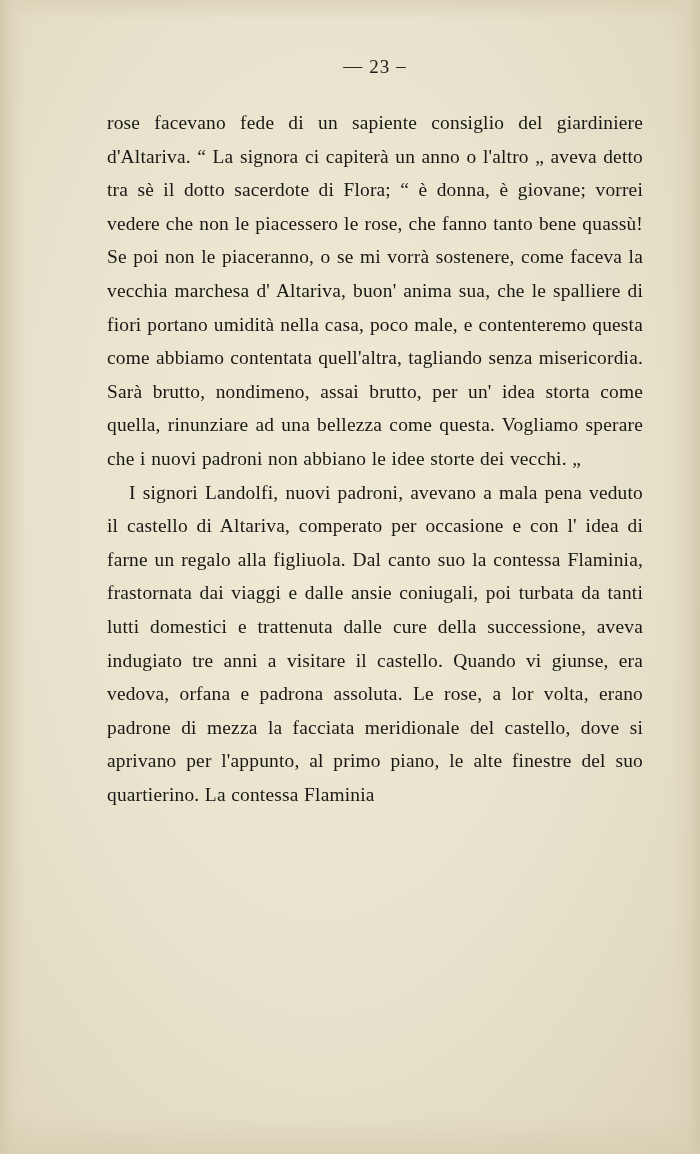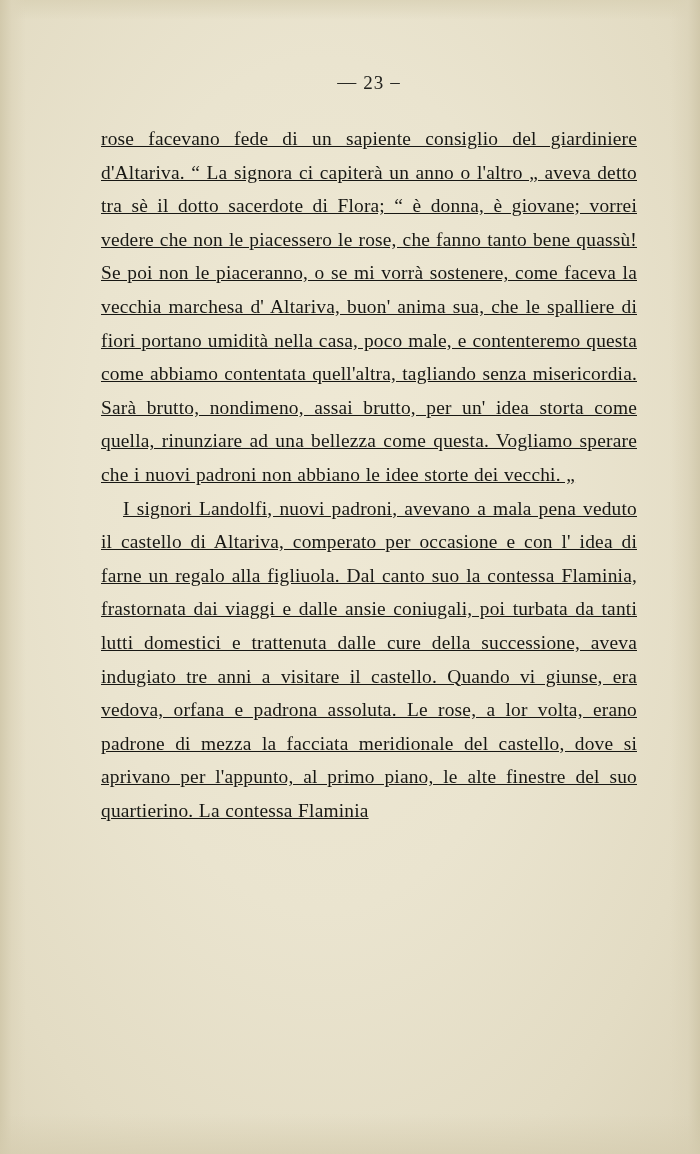--- a/index.html
+++ b/index.html
@@ -44,24 +44,23 @@
   }
   .edge-bottom {
     position: absolute;
     left: 0; right: 0; bottom: 0;
     height: 40px;
     background: linear-gradient(to top, #d5ccaf 0%, rgba(232,226,204,0) 100%);
     opacity: .7;
   }
   .content {
     position: absolute;
-    left: 101px;
+    left: 107px;
     top: 56px;
     width: 536px;
-    margin-top: 16px;
   }
   .folio {
     text-align: center;
     font-size: 19px;
     letter-spacing: 1px;
     color: #20201c;
     margin-bottom: 28px;
     font-family: "Liberation Serif", serif;
   }
   .folio .dash {
@@ -72,21 +71,20 @@
   }
   p.para {
     margin: 0;
     color: #181814;
     font-size: 19.4px;
     line-height: 33.6px;
     text-align: justify;
     text-justify: inter-word;
     letter-spacing: .2px;
     word-spacing: .5px;
-    text-decoration: underline;
   }
   p.para + p.para {
     margin-top: 0;
   }
   p.indent {
     text-indent: 22px;
   }
 </style>
 </head>
 <body>

